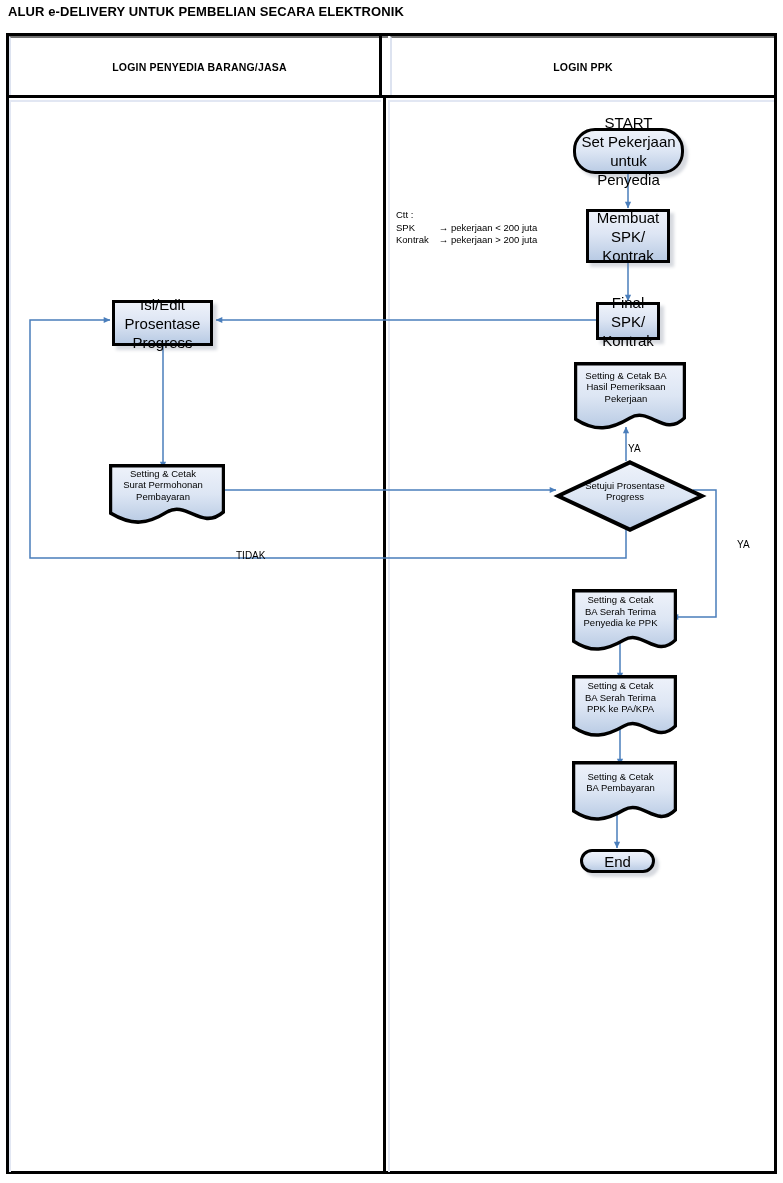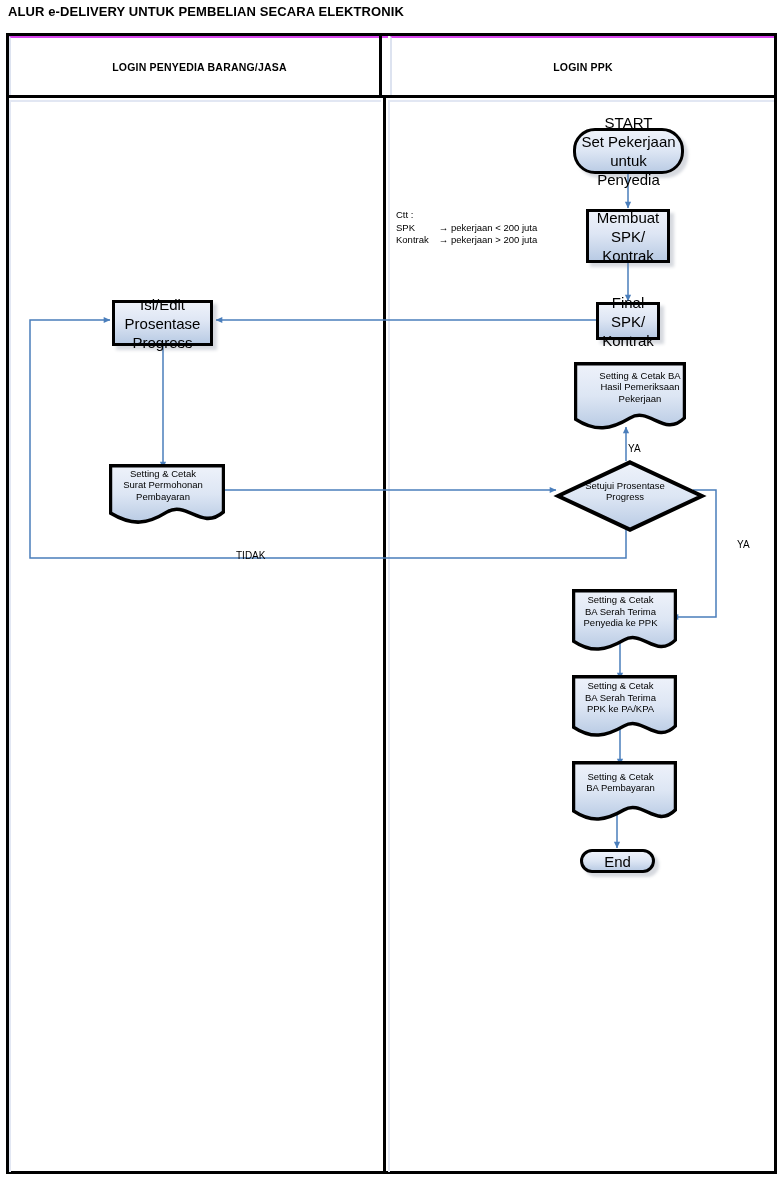--- a/index.html
+++ b/index.html
@@ -24,21 +24,21 @@
     position:absolute;left:6px;top:33px;width:771px;height:65px;
     box-sizing:border-box;
     border:3px solid #000000;
     background:#ffffff;
   }
   .lane-head{
     position:absolute;top:0;height:100%;
     display:flex;align-items:center;justify-content:center;
     font-size:10.5px;font-weight:bold;letter-spacing:0.2px;
     box-sizing:border-box;
-    border-top:2px solid #d946ef;border-left:2px solid #dde3f0;
+    border-top:2px solid #737373;border-left:2px solid #dde3f0;
   }
   #head-left{left:0;width:379px;}
   #head-right{left:381px;right:0;}
   #head-divider{
     position:absolute;left:379px;top:33px;width:3px;height:65px;background:#000;
   }
   #body-divider{
     position:absolute;left:383px;top:98px;width:3px;height:1076px;background:#000;
   }
   .lane-body-inner{
@@ -209,21 +209,21 @@
   <svg width="112" height="70" viewBox="0 0 104 60" preserveAspectRatio="none">
     <defs>
       <linearGradient id="g2" x1="0" y1="0" x2="0" y2="1">
         <stop offset="0%" stop-color="#eef2fa"></stop>
           <stop offset="50%" stop-color="#dde6f4"></stop>
           <stop offset="100%" stop-color="#b9cbe4"></stop>
       </linearGradient>
     </defs>
     <path d="M1.5,1.5 H102.5 V48 C84,65 70,38 52,48 C34,58 20,60 1.5,49 Z" fill="url(#g2)" stroke="#000" stroke-width="3"></path>
   </svg>
-  <div class="lbl" style="height:50px;margin-left:14px;">Setting &amp; Cetak BA
+  <div class="lbl" style="height:50px;">Setting &amp; Cetak BA
 Hasil Pemeriksaan
 Pekerjaan</div>
 </div>
 
 <div class="diamond" style="left:556px;top:460px;width:138px;height:62px;">
   <svg width="148" height="72" viewBox="0 0 138 62" preserveAspectRatio="none">
     <defs>
       <linearGradient id="g3" x1="0" y1="0" x2="0" y2="1">
         <stop offset="0%" stop-color="#eef2fa"></stop>
           <stop offset="50%" stop-color="#dde6f4"></stop>

